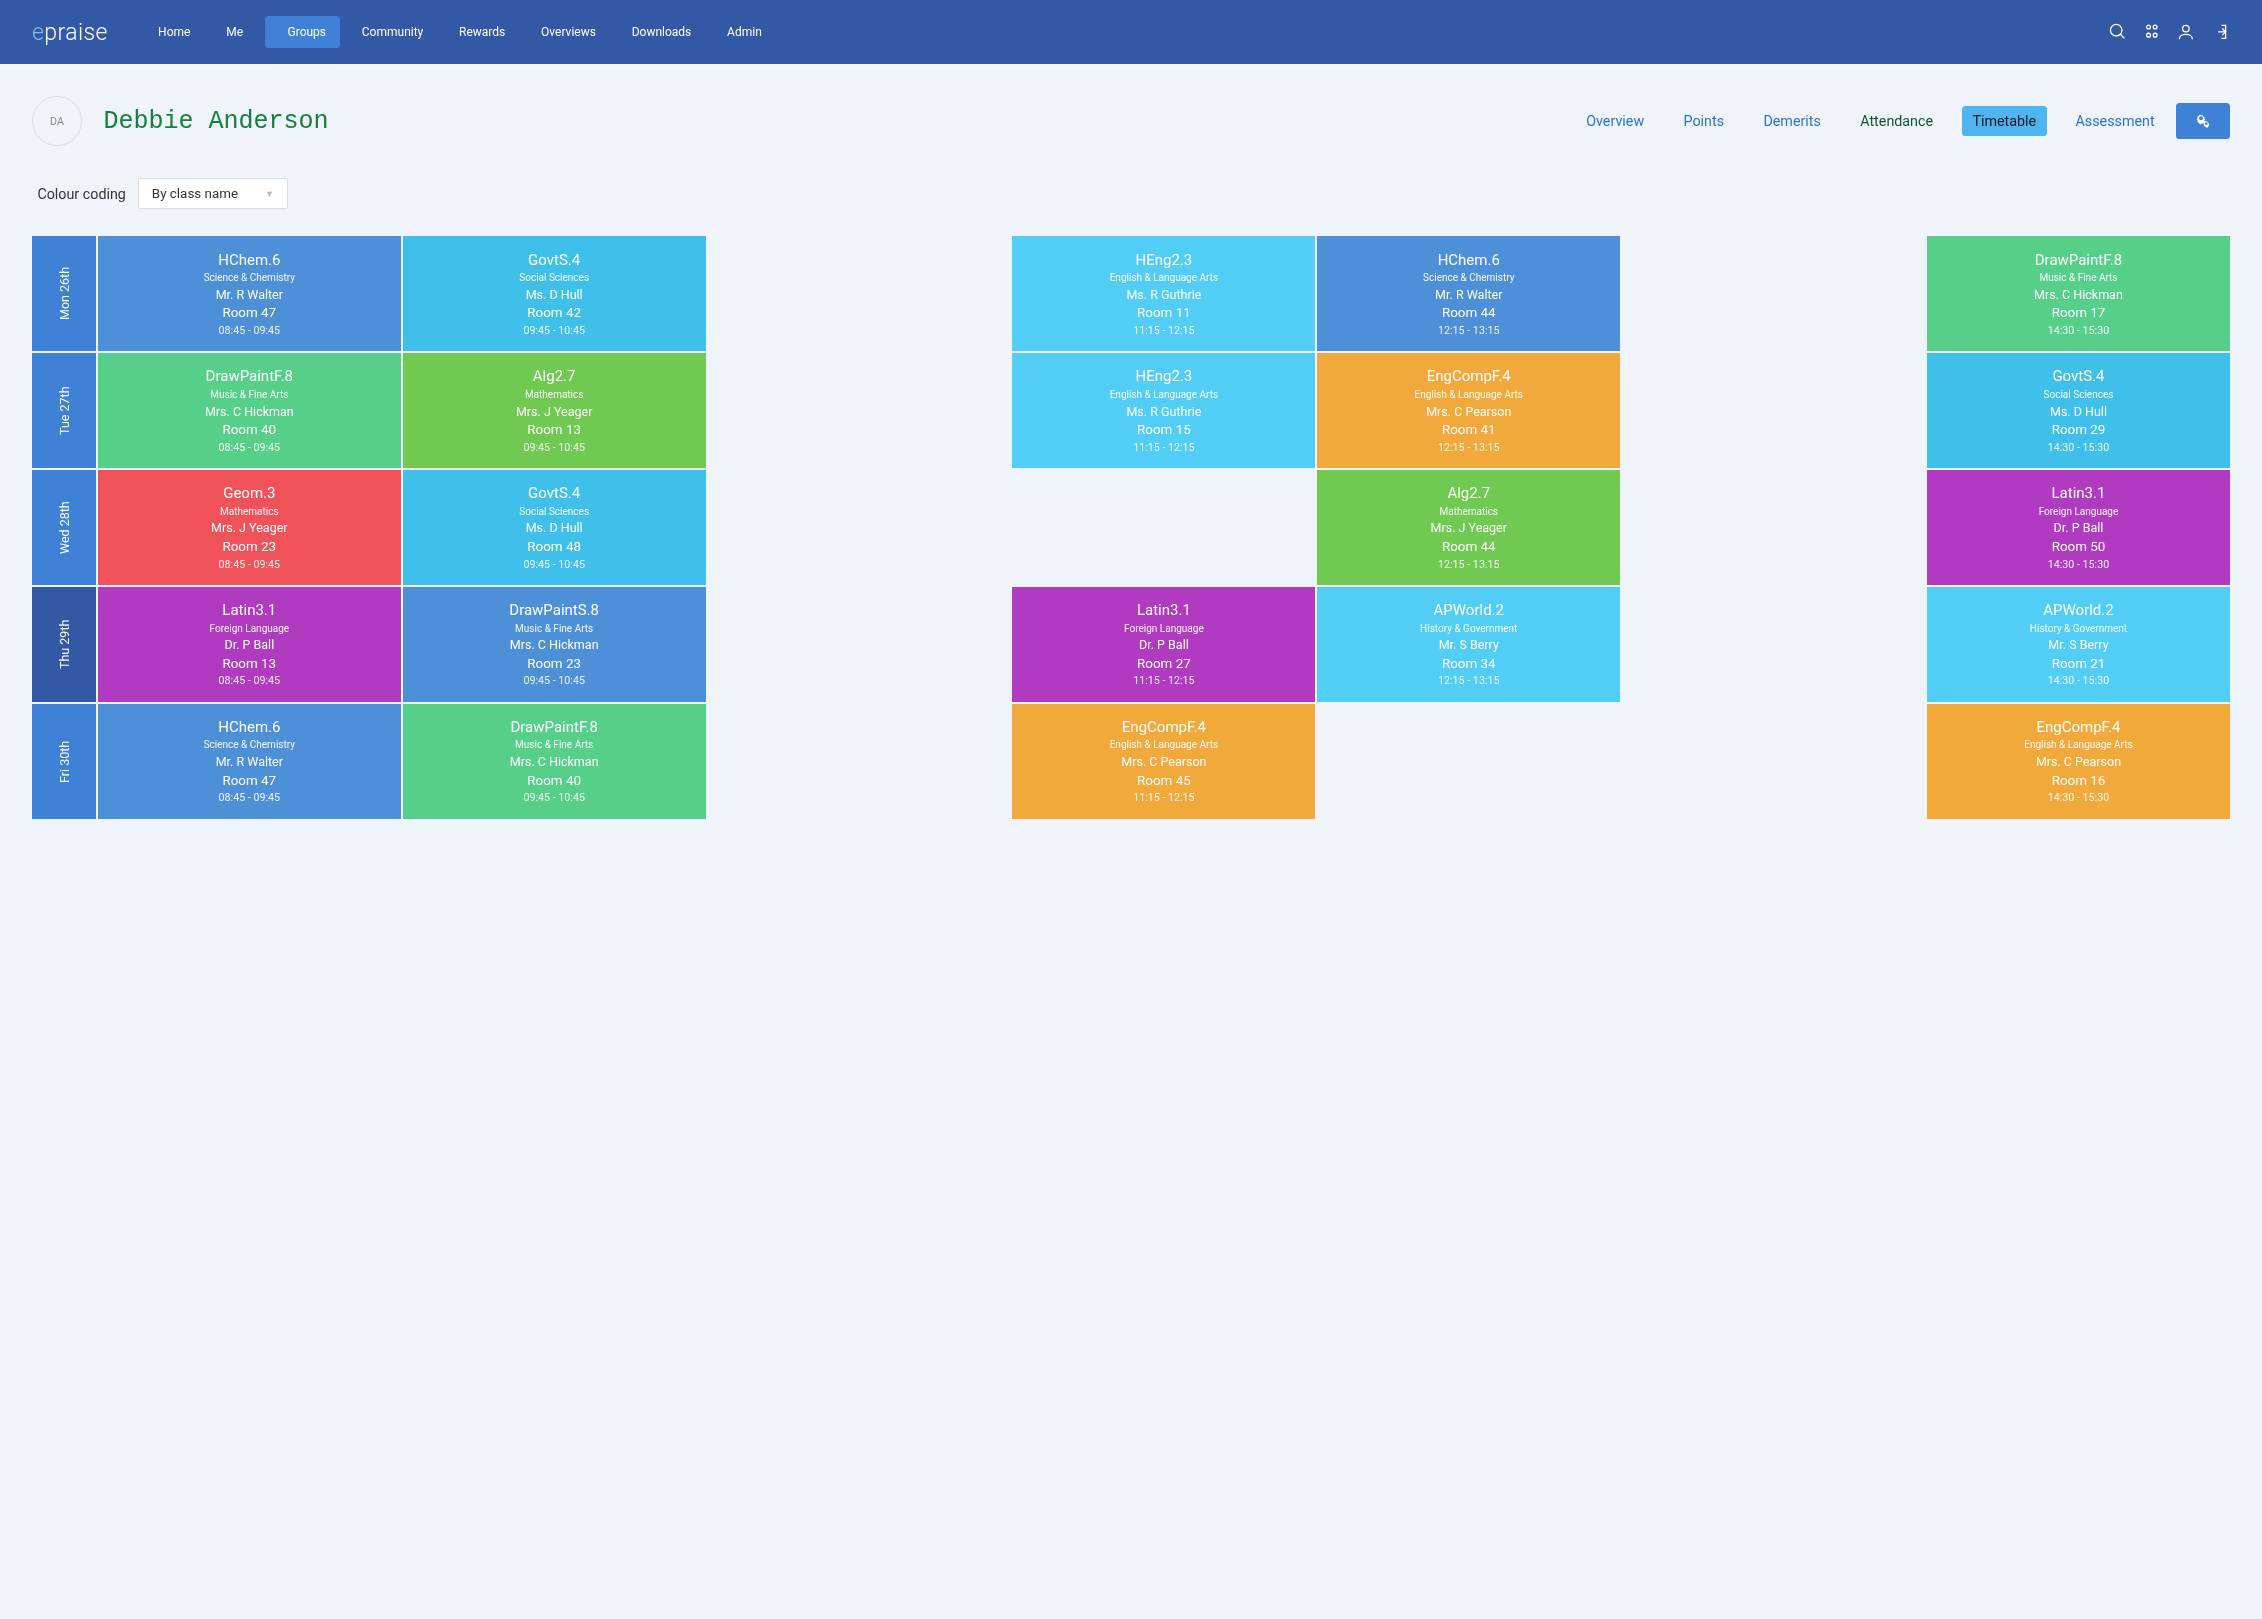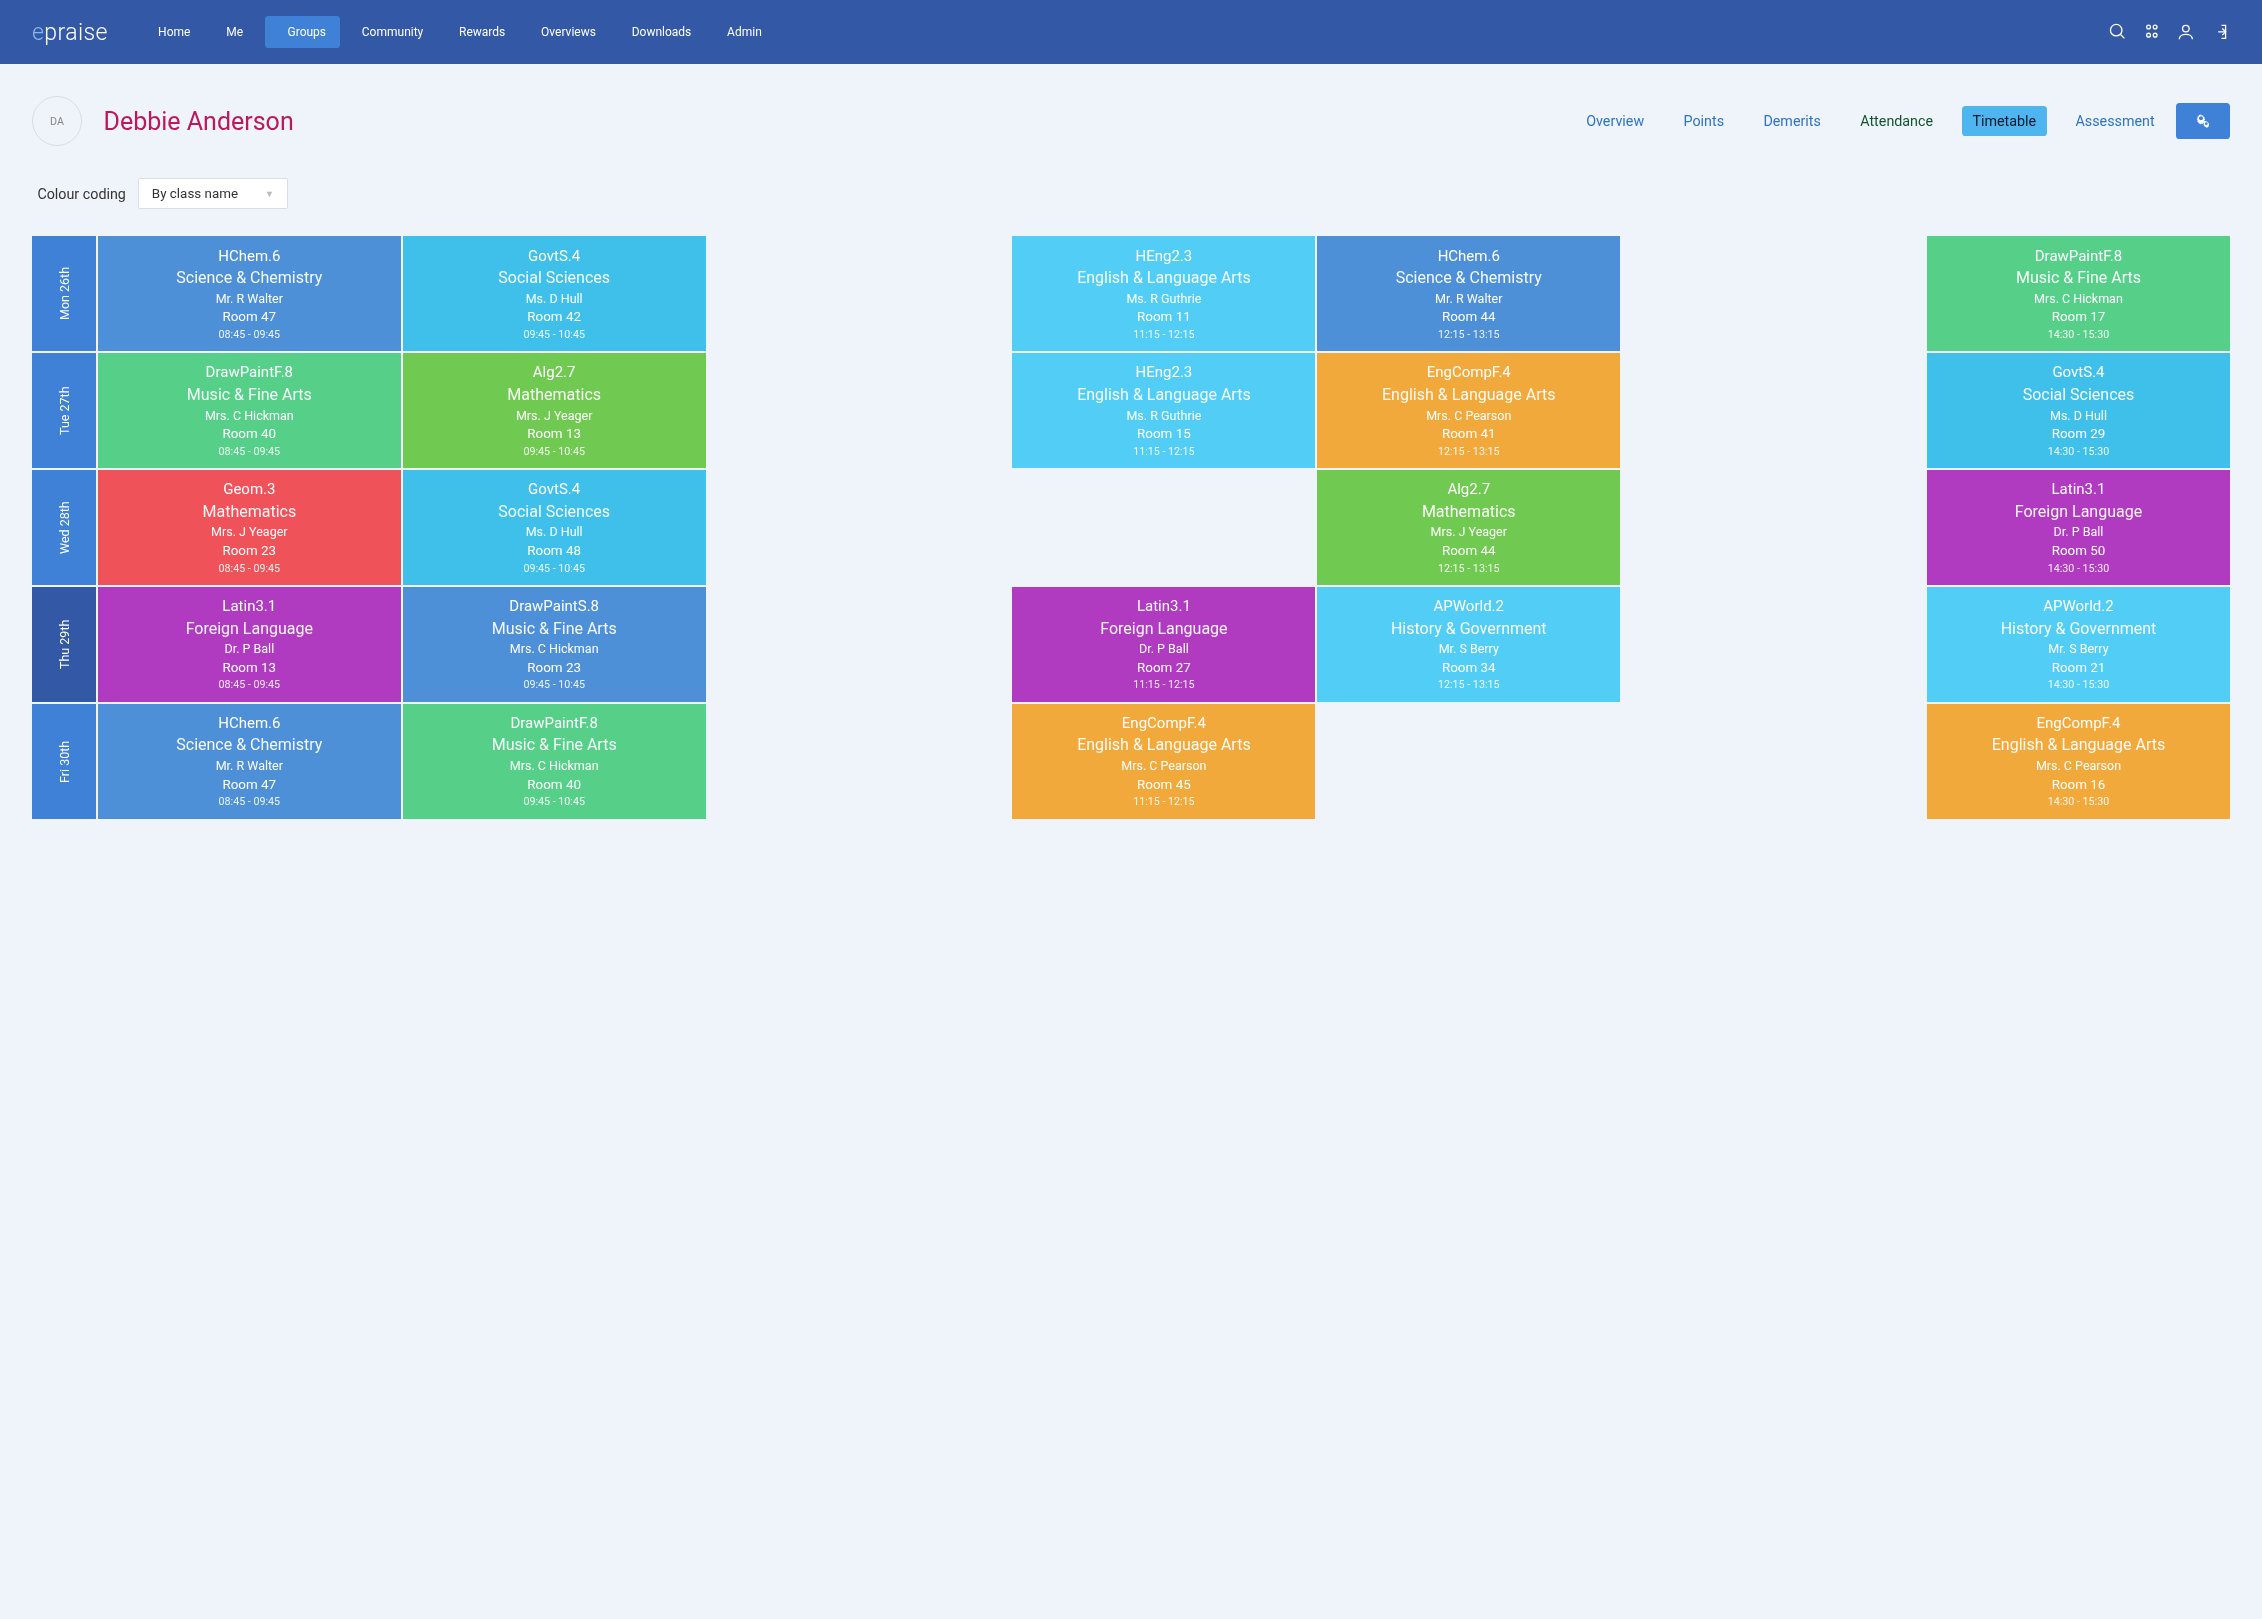--- a/index.html
+++ b/index.html
@@ -8,38 +8,38 @@
 .logo { font-size:23px; font-weight:300; color:#fff; margin-right:36px; letter-spacing:0.4px; }
 .logo .e { color:#8db6e8; }
 .nav { display:flex; gap:7.2px; flex:1; }
 .nav-item { color:#fff; padding:9px 14.3px; border-radius:3.6px; font-size:12px; cursor:pointer; }
 .nav-item.active { background:#3f81d6;padding-left:23px; }
 .topbar-icons { display:flex; gap:14.3px; align-items:center; }
 .topbar-icons svg { width:19.7px; height:19.7px; stroke:#fff; fill:none; stroke-width:1.6; cursor:pointer; }
 .page { padding:32px; }
 .header-row { display:flex; align-items:center; margin-bottom:32px; }
 .avatar { width:50px; height:50px; border:0.9px solid #d8dde6; border-radius:50%; display:flex; align-items:center; justify-content:center; font-size:10.7px; color:#888; margin-right:21.5px; }
-.page-title { font-size:25px; font-weight:400; color:#be185d; flex:1; }
+.page-title { font-size:25px; font-weight:400; color:#15803d; flex:1;font-family:Liberation Mono, monospace; }
 .tabs { display:flex; gap:18px; align-items:center; }
 .tab { color:#2e73c7; font-size:14.3px; cursor:pointer; padding:7.2px 10.7px; border-radius:3.6px; }
 .tab.muted { color:#14532d; }
 .tab.active { background:#4fb5ef; color:#0f172a; }
 .settings-btn { background:#3f81d6; color:#fff; width:54px; height:36px; border-radius:3.6px; display:flex; align-items:center; justify-content:center; cursor:pointer; margin-left:10.7px; }
 .settings-btn svg { width:16px; height:16px; fill:#fff; }
 .coding-row { display:flex; align-items:center; gap:12.5px; margin-bottom:27px; margin-left:5.4px; }
 .coding-label { font-size:14.3px; color:#333; }
 .dropdown { border:0.9px solid #d8dde6; background:#fff; padding:7.2px 12.5px; font-size:13.4px; color:#333; border-radius:1.8px; display:flex; align-items:center; gap:27px; cursor:pointer; }
 .dropdown .caret { color:#bbb; font-size:9px; }
 .timetable { display:grid; grid-template-columns:64px repeat(7,1fr); gap:1.8px; }
 .day-head { background:#3f81d6; color:#fff; writing-mode:vertical-rl; transform:rotate(180deg); display:flex; align-items:center; justify-content:center; font-size:12.5px; padding:9px 0; }
 .day-head.darker { background:#3359a6; }
 .cell { min-height:115px; display:flex; flex-direction:column; align-items:center; justify-content:center; color:#fff; text-align:center; padding:9px 5.4px; cursor:pointer; }
 .cell.blank { background:transparent; cursor:default; }
 .cell-title { font-size:15px; margin-bottom:3.6px; }
-.cell-dept { font-size:16px; margin-bottom:3.6px; opacity:.95; }
+.cell-dept { font-size:10px; margin-bottom:3.6px; opacity:.95; }
 .cell-teacher { font-size:12.5px; margin-bottom:3.6px; }
 .cell-room { font-size:13.4px; margin-bottom:3.6px; }
 .cell-time { font-size:10.7px; opacity:.9; }
 </style>
 </head>
 <body>
 
 <div class="topbar">
   <div class="logo"><span class="e">e</span><span>praise</span></div>
   <div class="nav">

